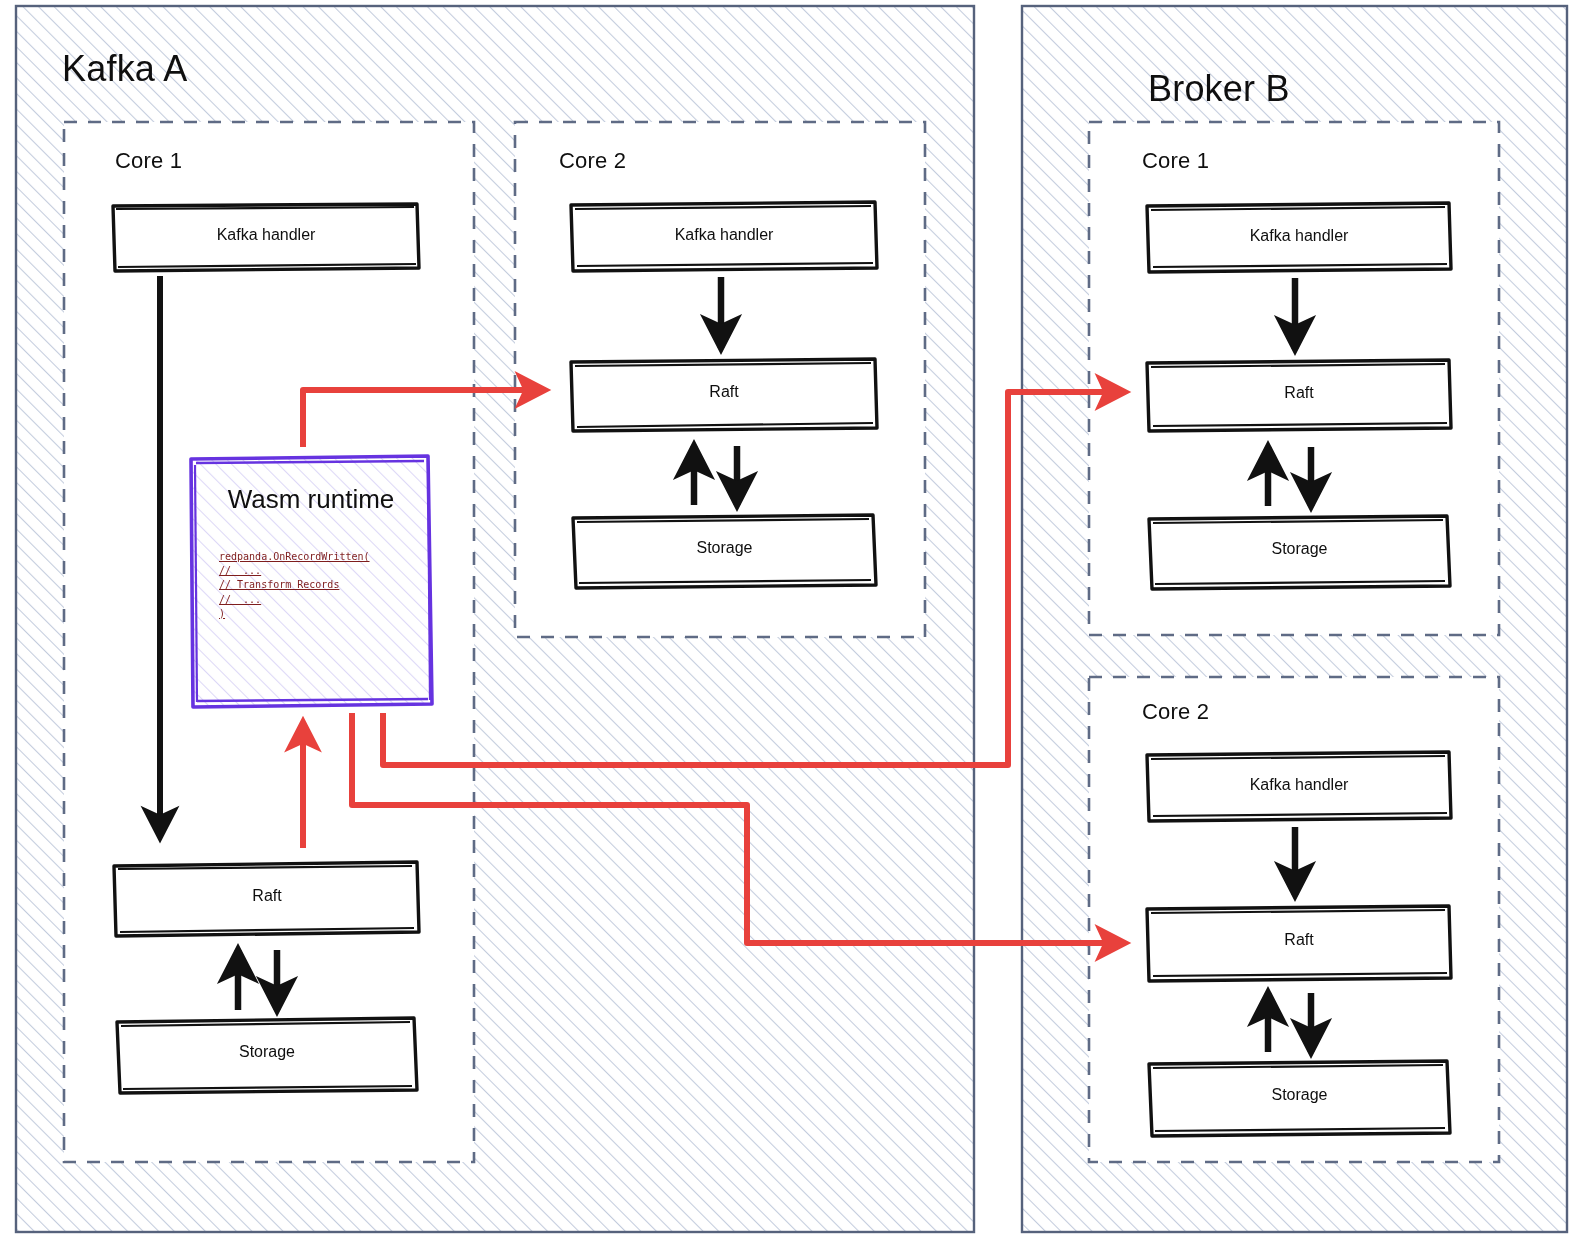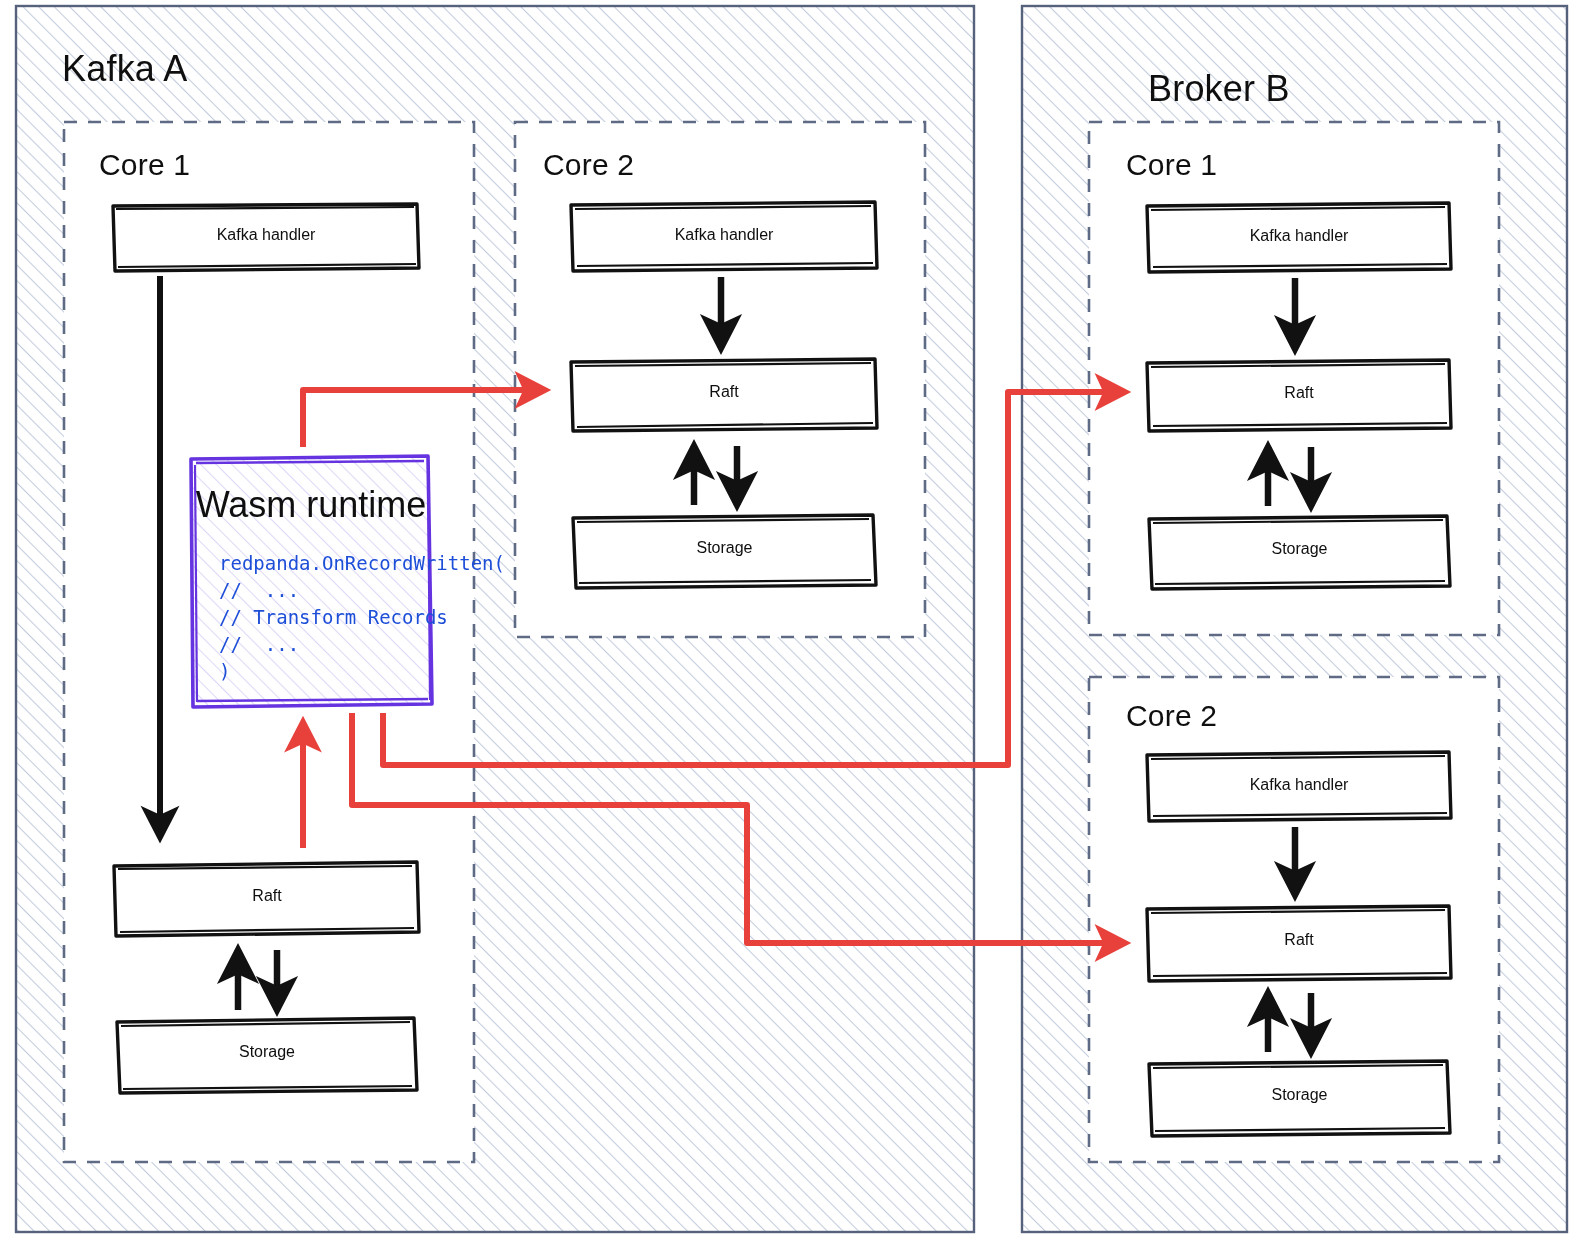--- a/index.html
+++ b/index.html
@@ -2,25 +2,25 @@
 <html><head>
 <meta charset="utf-8">
 <style>
   html,body{margin:0;padding:0;background:#ffffff;}
   body{width:1573px;height:1242px;overflow:hidden;
        font-family:"Liberation Sans","DejaVu Sans",sans-serif;}
   #stage{position:relative;width:1573px;height:1242px;}
   #stage svg{position:absolute;left:0;top:0;}
   .lbl{position:absolute;white-space:pre;color:#0f0f0f;}
   .broker-title{font-size:36px;letter-spacing:.2px;}
-  .core-title{font-size:30px;letter-spacing:.2px;}
+  .core-title{font-size:22px;letter-spacing:.2px;margin-left:16px;}
   .boxlbl{font-size:16px;text-align:center;}
-  .wasm-title{font-size:36px;text-align:center;}
+  .wasm-title{font-size:26px;text-align:center;}
   .code{font-family:"DejaVu Sans Mono","Liberation Mono",monospace;
-        font-size:19px;line-height:1.42;color:#1d4ed8;white-space:pre;}
+        font-size:10px;line-height:1.42;color:#7f1d1d;white-space:pre;text-decoration:underline;}
 </style>
 </head>
 <body>
 
 <div id="stage">
 
 <svg width="1573" height="1242" viewBox="0 0 1573 1242">
   <defs>
     <pattern id="hatch" width="11" height="11" patternUnits="userSpaceOnUse" patternTransform="rotate(-45)">
       <rect width="11" height="11" fill="#ffffff"></rect>

